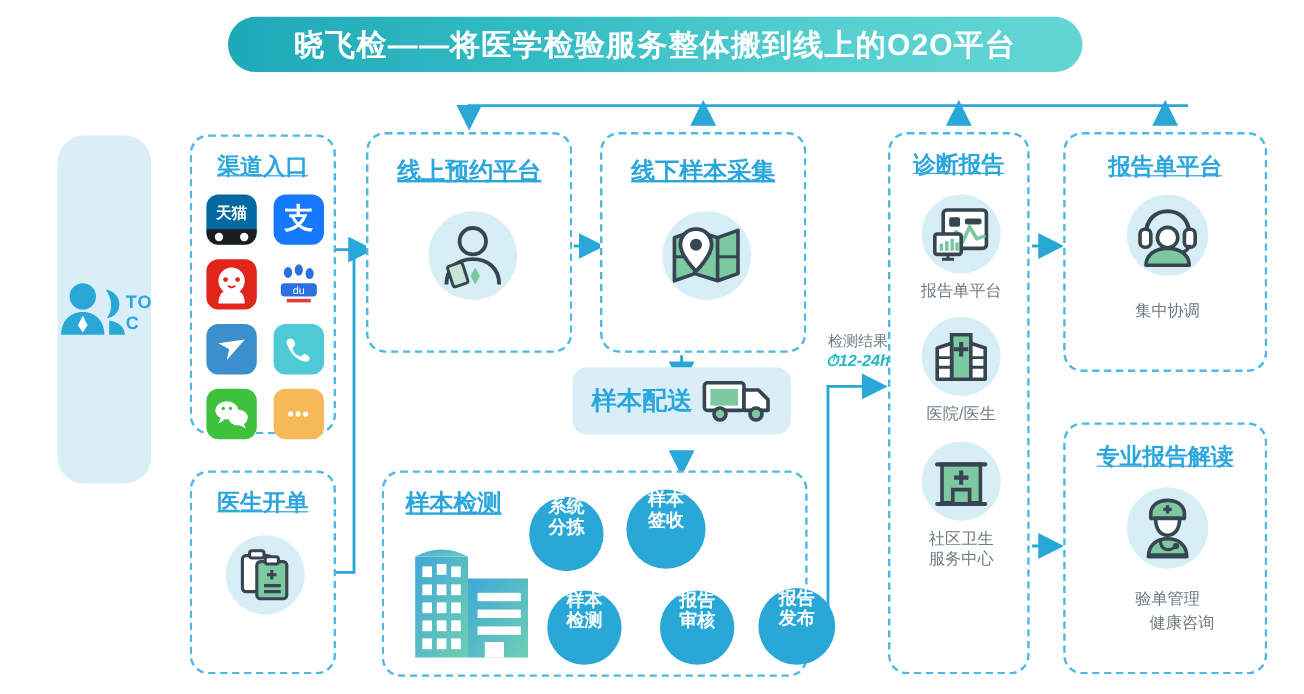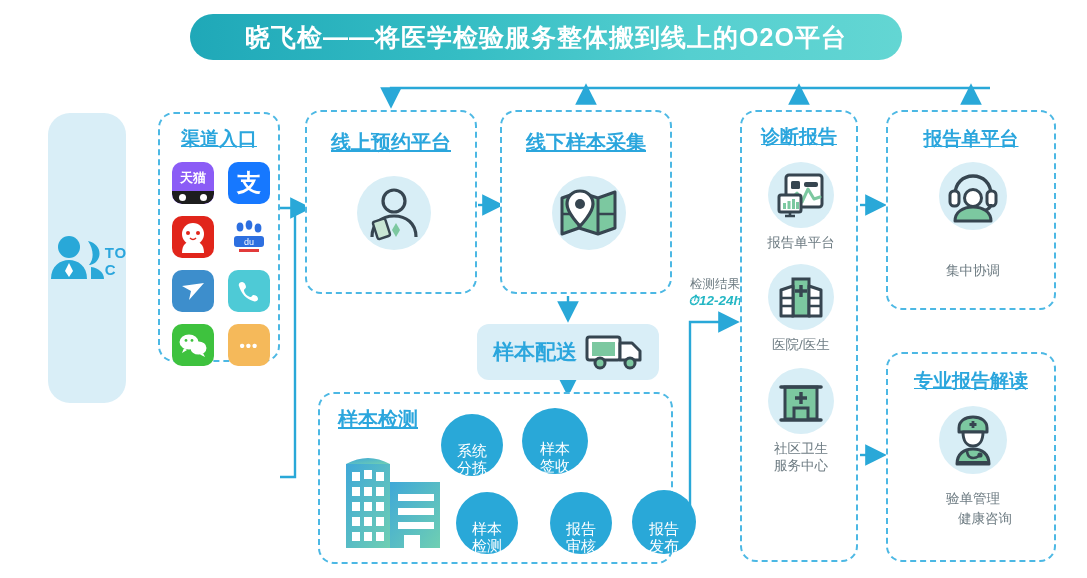--- a/index.html
+++ b/index.html
@@ -71,39 +71,39 @@
   
   #card-online{left:305px;top:110px;width:172px;height:184px;}
   #card-online .card-title{font-size:20px;margin-top:17px;}
 
   
   #card-offline{left:500px;top:110px;width:172px;height:184px;}
   #card-offline .card-title{font-size:20px;margin-top:17px;}
 
   
   #pill-delivery{
-    left:477px;top:324px;width:182px;height:56px;border-radius:12px;
+    left:477px;top:306px;width:182px;height:56px;border-radius:12px;
     background:#d9eef7;display:flex;align-items:center;justify-content:center;gap:8px;
   }
   #pill-delivery .txt{color:#2ba6dd;font-size:21px;font-weight:bold;white-space:nowrap;}
 
   
   #note-result{left:672px;top:276px;width:86px;text-align:center;}
   #note-result .l1{color:#6d7b82;font-size:12.5px;white-space:nowrap;}
   #note-result .l2{color:#25b7c4;font-size:13.5px;font-weight:bold;font-style:italic;white-space:nowrap;}
 
   
   #card-testing{left:318px;top:392px;width:355px;height:172px;}
   #card-testing .card-title{
     position:absolute;left:18px;top:12px;font-size:20px;text-align:left;
   }
   .node{
     position:absolute;border-radius:50%;background:#29a8d8;
-    display:flex;align-items:flex-end;justify-content:center;text-align:center;
-    color:#ffffff;font-size:15px;font-weight:normal;line-height:17px;
+    display:flex;align-items:flex-start;justify-content:center;text-align:center;
+    color:#ffffff;font-size:15px;font-weight:bold;line-height:17px;
   }
 
   
   #card-diag{left:740px;top:110px;width:118px;height:452px;}
   #card-diag .card-title{font-size:19px;margin-top:12px;}
 
   
   #card-service{left:886px;top:110px;width:170px;height:200px;}
   #card-service .card-title{font-size:19px;margin-top:14px;}
 
@@ -168,21 +168,21 @@
       <path d="M41,8 C50,10 54,17 52,24 C50,30 45,32 42,32 C47,26 47,17 41,8 Z" fill="#29a8d8"></path>
       <path d="M44,34 C52,35 57,40 57,46 L44,46 Z" fill="#29a8d8"></path>
     </svg>
     <div id="toc-label">TO C</div>
   </div>
 
   <div class="abs dcard" id="card-channel">
     <div class="card-title">渠道入口</div>
 
     <div id="appgrid">
-      <div class="app" style="background:#8b5cf6;">
+      <div class="app" style="background:#0369a1;">
         <div style="position:absolute;left:0;bottom:0;width:100%;height:13px;background:#1d1d1d;border-radius:0 0 10px 10px;"></div>
         <div style="position:absolute;left:7px;bottom:3px;width:7px;height:7px;border-radius:50%;background:#fff;"></div>
         <div style="position:absolute;right:7px;bottom:3px;width:7px;height:7px;border-radius:50%;background:#fff;"></div>
         <span class="glyph" style="font-size:13px;position:relative;top:-6px;">天猫</span>
       </div>
       <div class="app" style="background:#1678ff;">
         <span class="glyph" style="font-size:24px;">支</span>
       </div>
       <div class="app" style="background:#e1251b;">
         <svg width="30" height="32" viewBox="0 0 30 32">
@@ -222,20 +222,33 @@
           <circle cx="8" cy="7.4" r="1.4" fill="#3ec23e"></circle>
           <circle cx="14" cy="7.4" r="1.4" fill="#3ec23e"></circle>
         </svg>
       </div>
       <div class="app" style="background:#f5b95a;">
         <span class="glyph" style="font-size:15px;letter-spacing:1px;">•••</span>
       </div>
     </div>
   </div>
 
+  <div class="abs dcard" id="card-doctor">
+    <div class="card-title">医生开单</div>
+    <div class="circ-ico abs" style="left:28px;top:52px;width:66px;height:66px;">
+      <svg width="40" height="44" viewBox="0 0 40 44">
+        <rect x="1" y="6" width="24" height="30" rx="3" fill="#fff" stroke="#364550" stroke-width="2.6"></rect>
+        <rect x="7" y="2" width="12" height="6" rx="2" fill="#fff" stroke="#364550" stroke-width="2.6"></rect>
+        <rect x="13" y="11" width="25" height="31" rx="3" fill="#7cc8a0" stroke="#364550" stroke-width="2.6"></rect>
+        <rect x="20" y="7" width="11" height="6" rx="2" fill="#fff" stroke="#364550" stroke-width="2.6"></rect>
+        <path d="M25.5,18 v8 M21.5,22 h8" stroke="#364550" stroke-width="2.6"></path>
+        <path d="M19,31 h14 M19,36 h14" stroke="#364550" stroke-width="2.6"></path>
+      </svg>
+    </div>
+  </div>
 
   <div class="abs dcard" id="card-online">
     <div class="card-title">线上预约平台</div>
     <div class="circ-ico abs" style="left:50px;top:64px;width:74px;height:74px;">
       <svg width="56" height="52" viewBox="0 0 56 52">
         <circle cx="28" cy="14" r="11" fill="none" stroke="#364550" stroke-width="3.2"></circle>
         <path d="M6,50 C6,36 16,29 28,29 C40,29 50,36 50,50" fill="none" stroke="#364550" stroke-width="3.2"></path>
         <rect x="9" y="33" width="13" height="18" rx="2" fill="#c8e6d4" stroke="#364550" stroke-width="2.4" transform="rotate(-18 15 42)"></rect>
         <path d="M30,36 L34,43 L30,50 L26,43 Z" fill="#7cc8a0"></path>
       </svg>
@@ -375,21 +388,21 @@
       <svg width="52" height="50" viewBox="0 0 52 50">
         <path d="M8,24 C8,12 16,5 26,5 C36,5 44,12 44,24" fill="none" stroke="#364550" stroke-width="3.4"></path>
         <rect x="3" y="20" width="9" height="15" rx="4" fill="#fff" stroke="#364550" stroke-width="3"></rect>
         <rect x="40" y="20" width="9" height="15" rx="4" fill="#fff" stroke="#364550" stroke-width="3"></rect>
         <path d="M44,33 C44,38 38,40 33,40" fill="none" stroke="#364550" stroke-width="3"></path>
         <circle cx="30" cy="40" r="3.2" fill="#364550"></circle>
         <circle cx="26" cy="27" r="8.5" fill="#fff" stroke="#364550" stroke-width="3"></circle>
         <path d="M8,50 C8,41 16,36 26,36 C36,36 44,41 44,50 Z" fill="#7cc8a0" stroke="#364550" stroke-width="3" stroke-linejoin="round"></path>
       </svg>
     </div>
-    <div class="sub-label abs" style="left:0;top:150px;width:170px;">集中协调</div>
+    <div class="sub-label abs" style="left:0;top:138px;width:170px;">集中协调</div>
   </div>
 
   <div class="abs dcard" id="card-pro">
     <div class="card-title">专业报告解读</div>
     <div class="circ-ico abs" style="left:51px;top:52px;width:68px;height:68px;">
       <svg width="52" height="52" viewBox="0 0 52 52">
         <path d="M12,14 C12,7 18,3 26,3 C34,3 40,7 40,14 L40,18 L12,18 Z" fill="#7cc8a0" stroke="#364550" stroke-width="3" stroke-linejoin="round"></path>
         <path d="M26,7 v7 M22.5,10.5 h7" stroke="#364550" stroke-width="2.8"></path>
         <path d="M16,18 C16,27 20,32 26,32 C32,32 36,27 36,18 Z" fill="#fff" stroke="#364550" stroke-width="3" stroke-linejoin="round"></path>
         <path d="M10,50 C10,40 17,35 26,35 C35,35 42,40 42,50 Z" fill="#7cc8a0" stroke="#364550" stroke-width="3" stroke-linejoin="round"></path>

